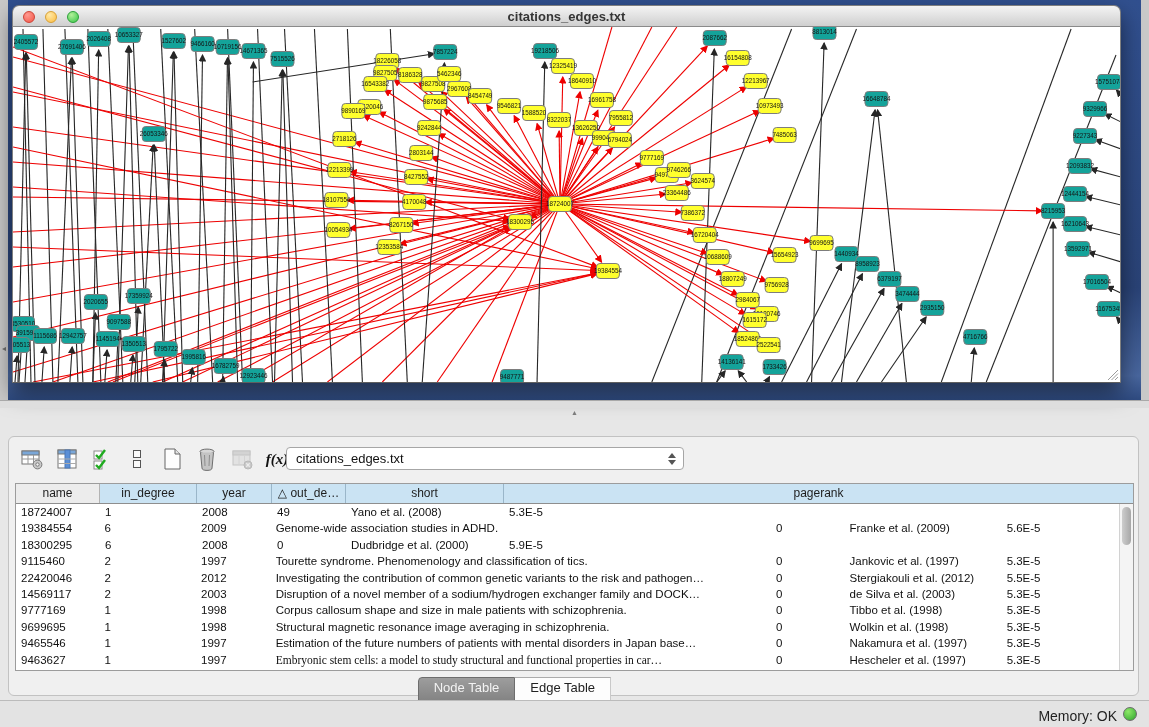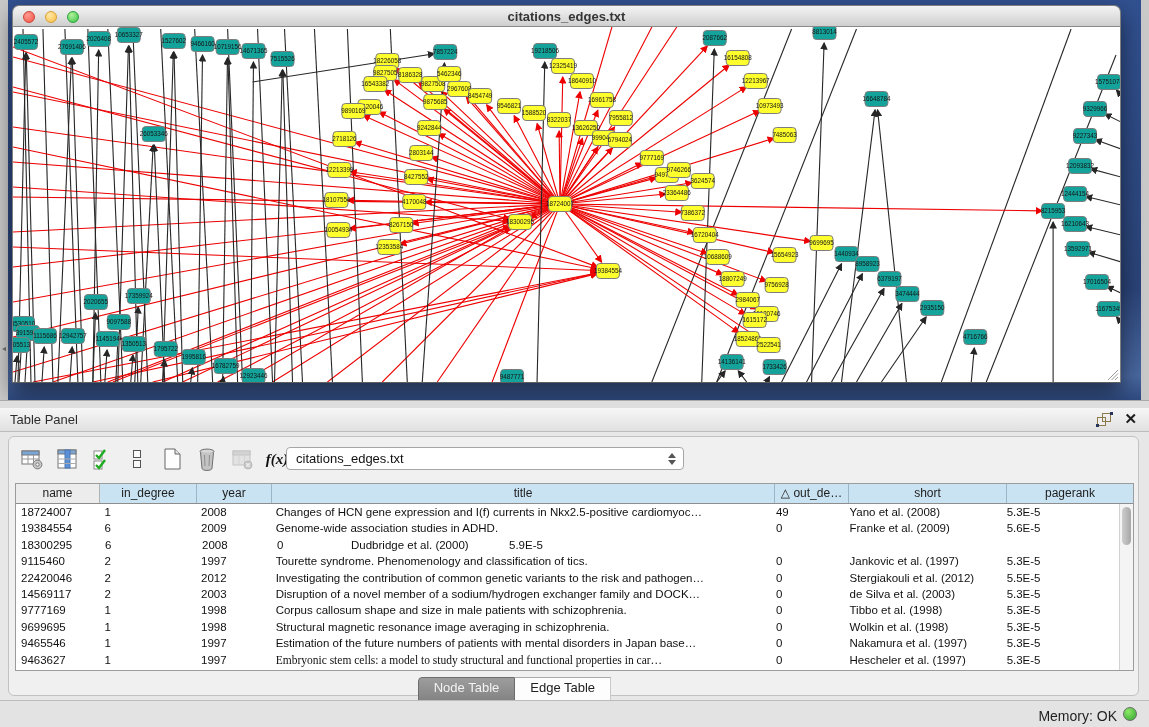--- a/index.html
+++ b/index.html
@@ -482,32 +482,20 @@
             <text x="500" y="352.3" text-anchor="middle" font-size="6.3" fill="#141414">9487771</text>
             <line x1="1097" y1="353" x2="1107" y2="343" stroke="#9a9a9a" stroke-width="1"></line>
             <line x1="1100.5" y1="353" x2="1107" y2="346.5" stroke="#9a9a9a" stroke-width="1"></line>
             <line x1="1104" y1="353" x2="1107" y2="350" stroke="#9a9a9a" stroke-width="1"></line>
           </svg>
       </div>
     </div>
   </div>
 
   <div class="splitter"><span class="handle">▲</span></div>
-  <div class="panel-header">
-    <span class="panel-title">Table Panel</span>
-    <span class="float-btn">
-      <svg width="17" height="15">
-        <rect x="1.5" y="5.5" width="8" height="8" fill="#efefef" stroke="#8c7b4a"></rect>
-        <rect x="6.5" y="1.5" width="8" height="8" fill="none" stroke="#8c7b4a"></rect>
-        <rect x="0" y="12" width="3" height="3" fill="#27355c"></rect>
-        <rect x="14" y="0" width="3" height="3" fill="#27355c"></rect>
-      </svg>
-    </span>
-    <span class="close-btn">✕</span>
-  </div>
 
   <div class="panel-body">
     <div class="card">
 
       <div class="toolbar">
         <span class="ticon">
           <svg width="24" height="24">
               <rect x="2" y="4" width="17" height="13" fill="#fff" stroke="#777"></rect>
           <rect x="2" y="4" width="17" height="4" fill="#7aa7d8" stroke="#777"></rect>
           <line x1="2" y1="12" x2="19" y2="12" stroke="#999"></line>
@@ -575,31 +563,29 @@
             <i class="up"></i>
             <i class="dn"></i>
           </span>
       </div>
 
       <div class="tablebox">
         <div class="hdr">
             <div class="hc first" style="width: 84px;">name</div>
             <div class="hc" style="width: 97px;">in_degree</div>
             <div class="hc" style="width: 75px;">year</div>
-            <div class="hc" style="width: 503px;">title</div>
             <div class="hc" style="width: 74px;">△ out_de…</div>
             <div class="hc" style="width: 158px;">short</div>
             <div class="hc" style="width: 118px;">pagerank</div>
           </div>
         <div class="bodyrows">
             <div class="trow">
               <div class="td" style="width: 84px;">18724007</div>
               <div class="td" style="width: 97px;">1</div>
               <div class="td" style="width: 75px;">2008</div>
-              <div class="td" style="width: 503px;">Changes of HCN gene expression and I(f) currents in Nkx2.5-positive cardiomyoc…</div>
               <div class="td" style="width: 74px;">49</div>
               <div class="td" style="width: 158px;">Yano et al. (2008)</div>
               <div class="td" style="width: 118px;">5.3E-5</div>
             </div>
             <div class="trow">
               <div class="td" style="width: 84px;">19384554</div>
               <div class="td" style="width: 97px;">6</div>
               <div class="td" style="width: 75px;">2009</div>
               <div class="td" style="width: 503px;">Genome-wide association studies in ADHD.</div>
               <div class="td" style="width: 74px;">0</div>

